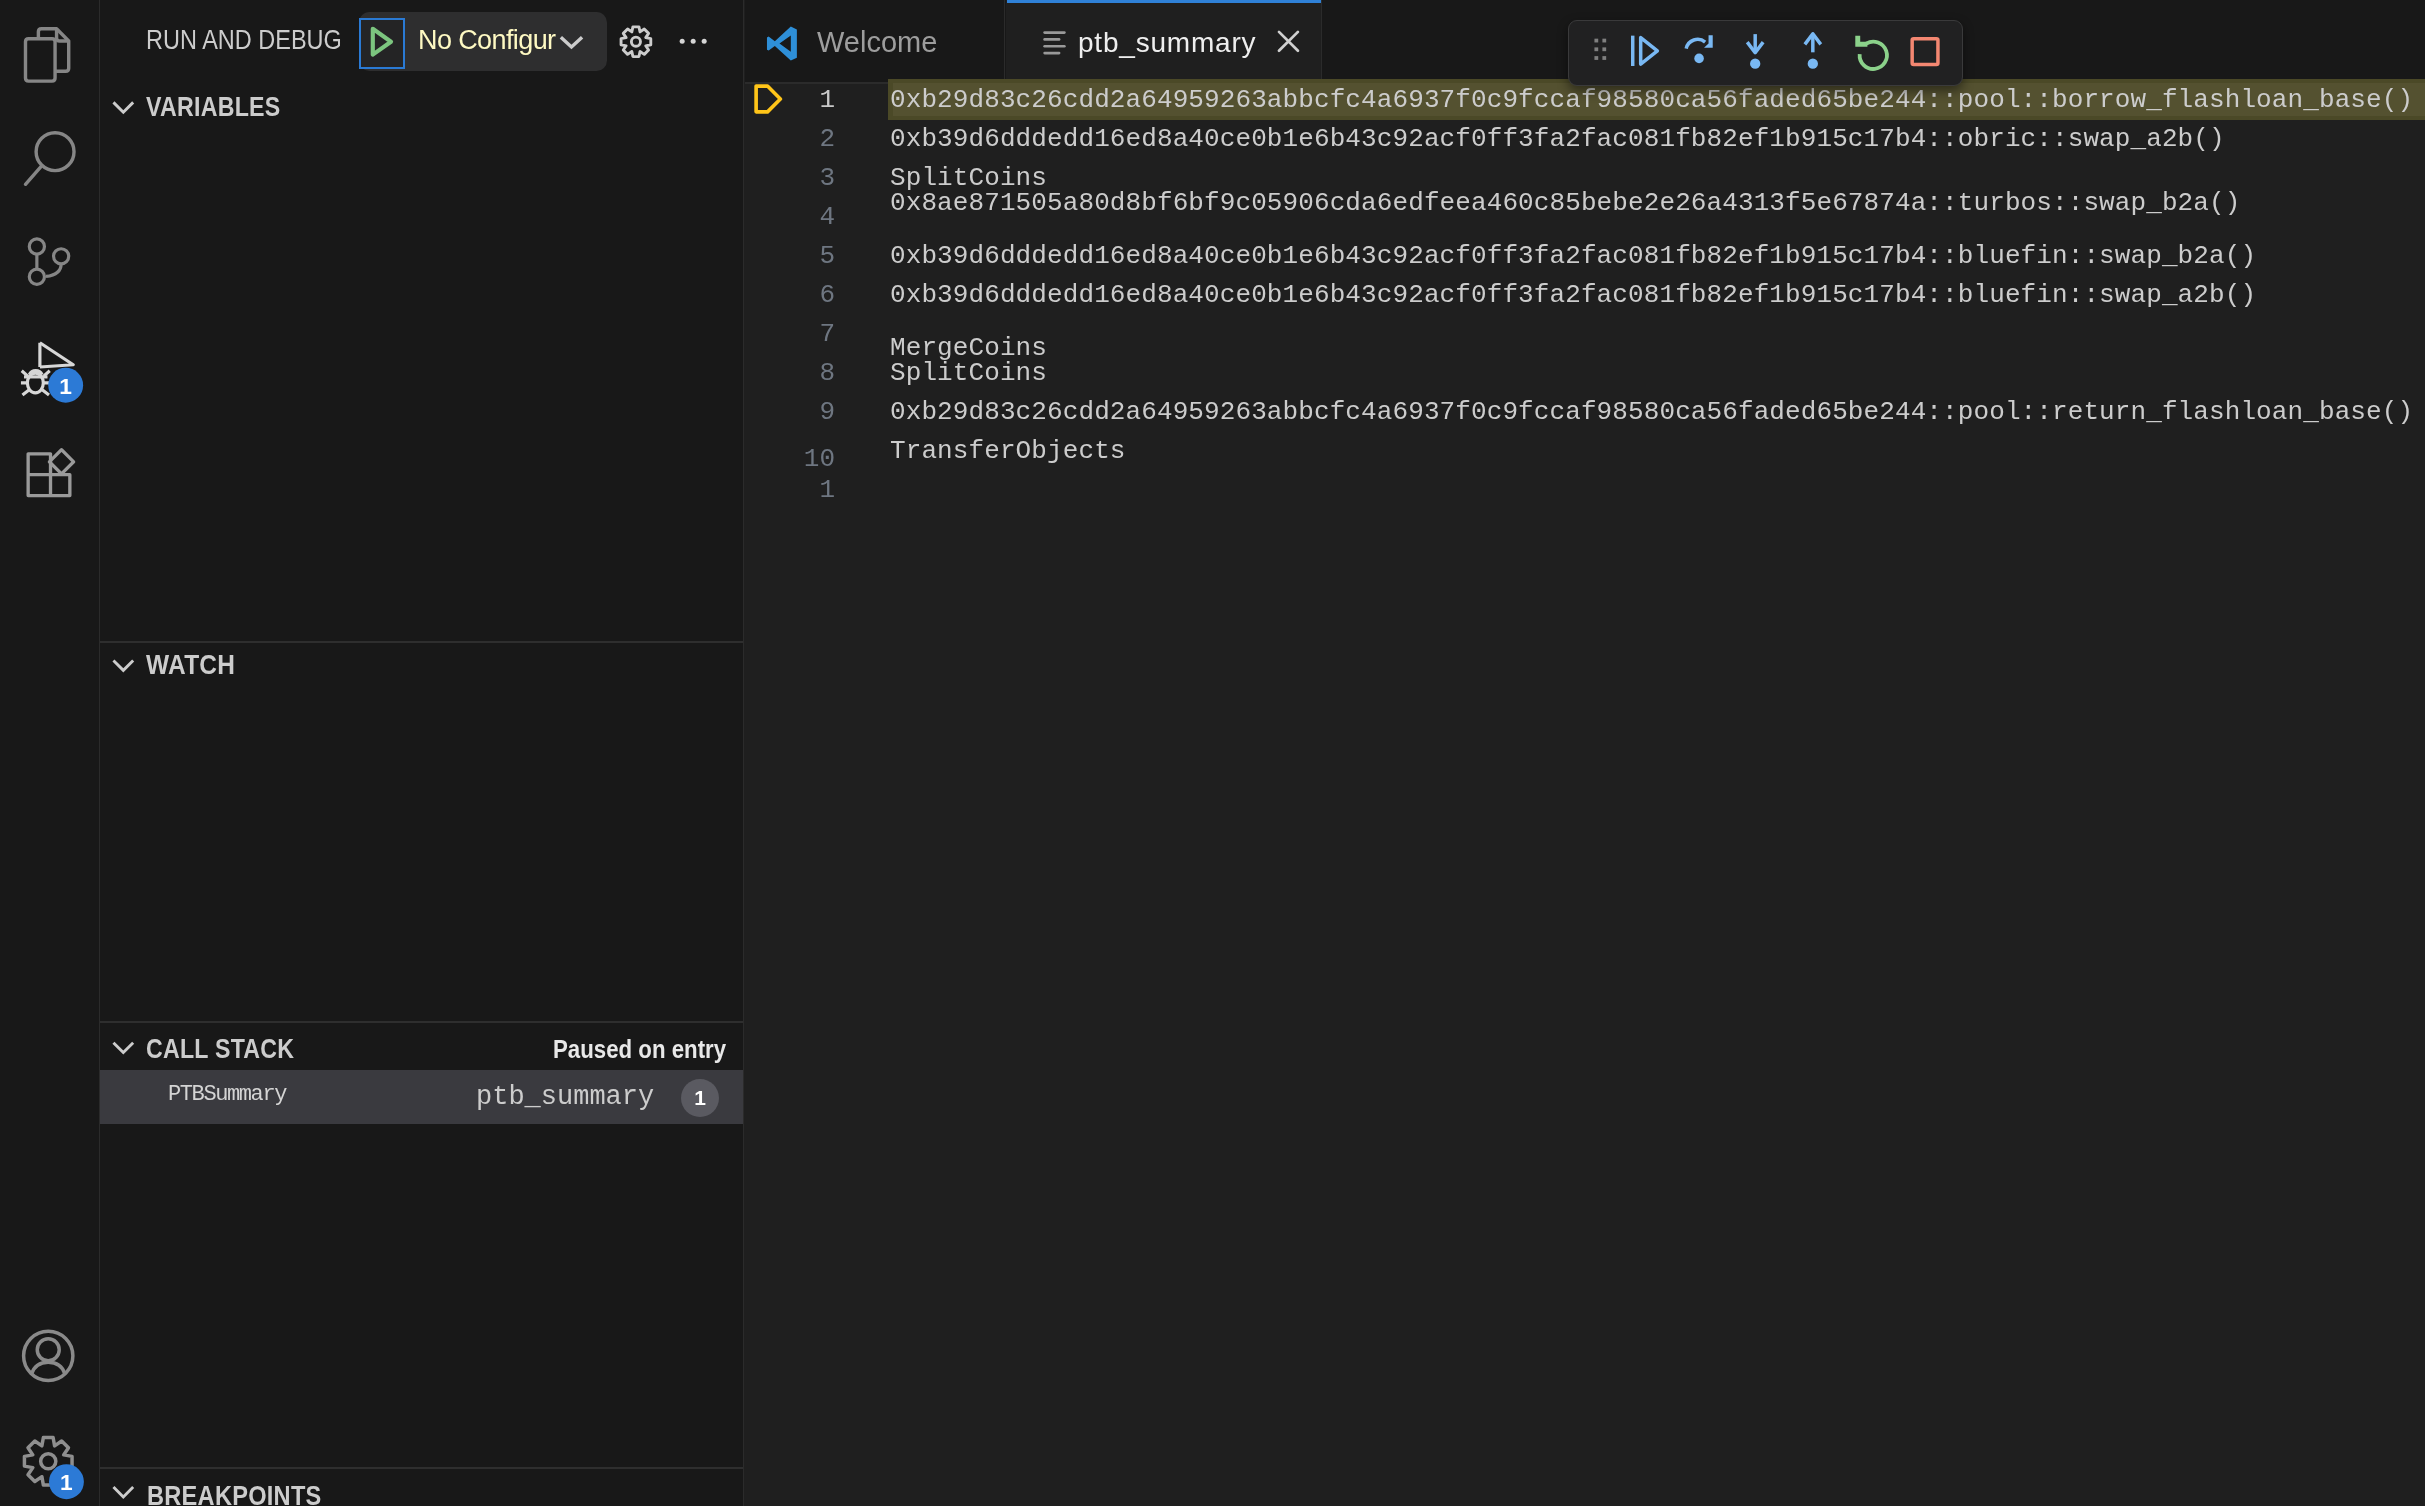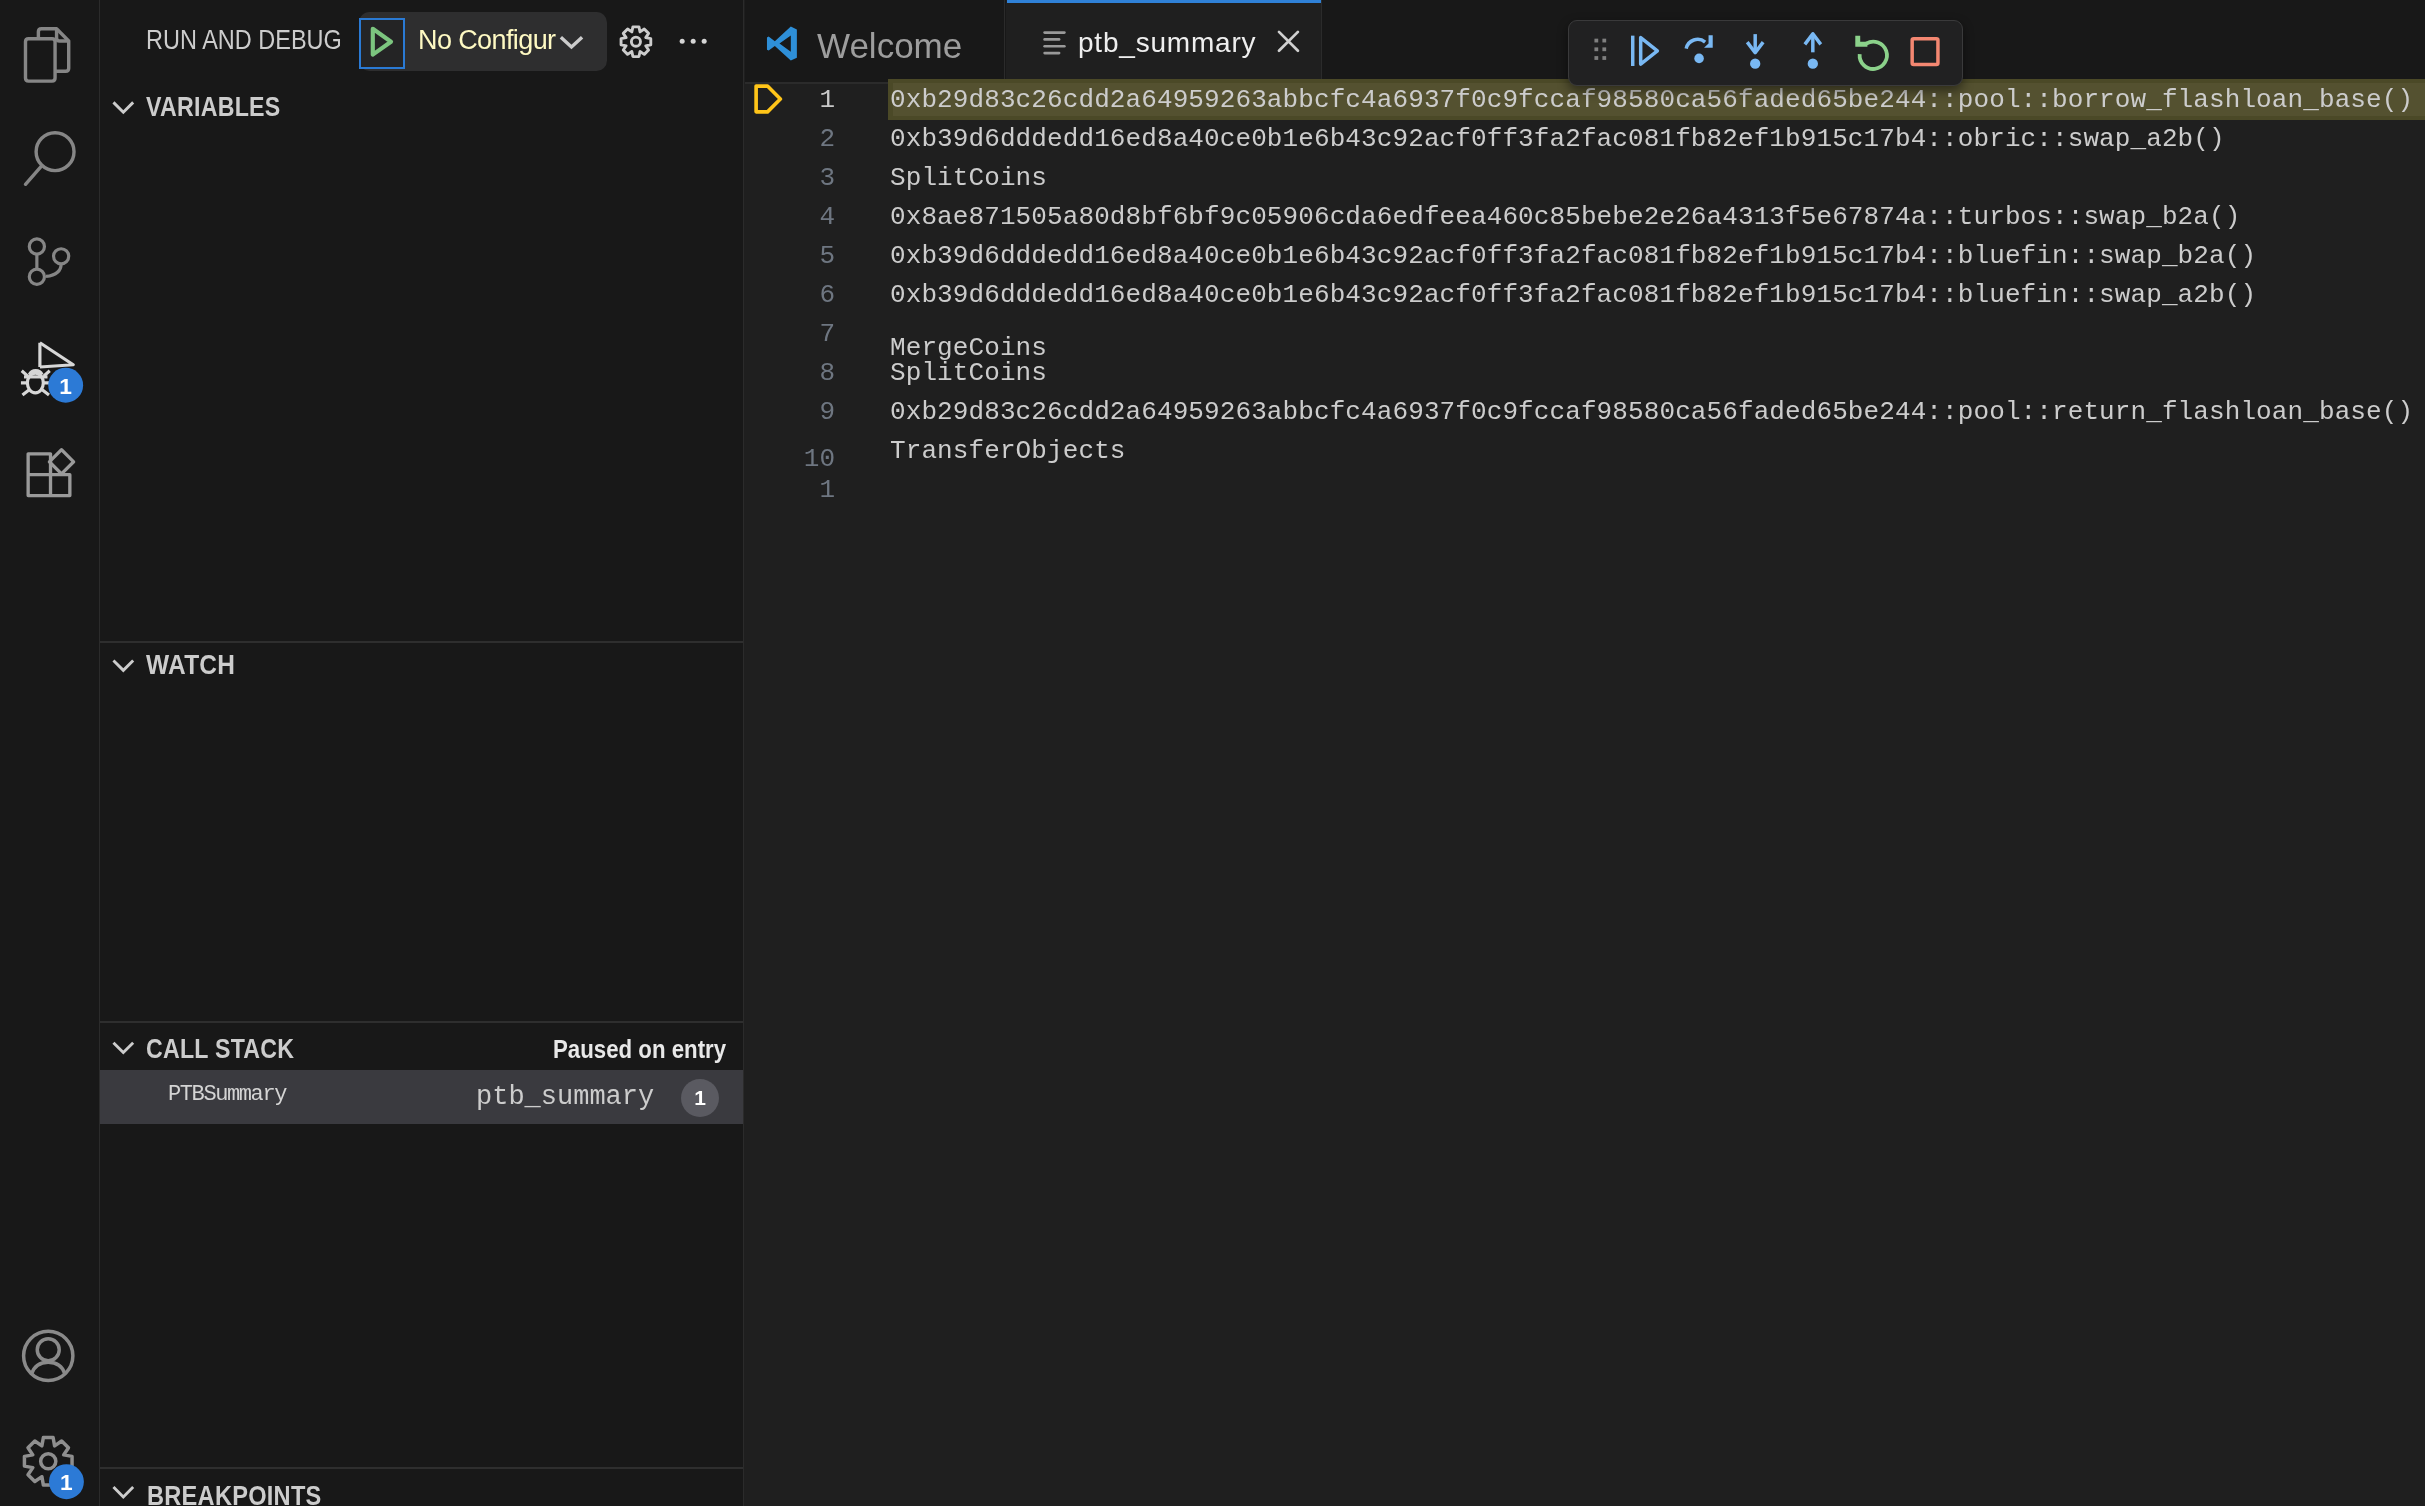--- a/index.html
+++ b/index.html
@@ -37,21 +37,21 @@
 <div class="abs" style="left:476px;top:1082px;font-family:'Liberation Mono',monospace;font-size:27px;color:#cccccc;white-space:nowrap;">ptb_summary</div>
 <div class="abs" style="left:681px;top:1079px;width:38px;height:38px;border-radius:19px;background:#5a5a61;color:#ffffff;font-size:21px;font-weight:bold;text-align:center;line-height:38px;">1</div>
 
 <div class="abs divider" style="top:1467px;"></div>
 <div class="abs sechead" style="top:1480px;left:147px;transform:scaleX(0.843);">BREAKPOINTS</div>
 
 <div class="abs" style="left:745px;top:0;width:1681px;height:82px;background:#181818;"></div>
 <div class="abs" style="left:745px;top:82px;width:1681px;height:1.5px;background:#2b2b2b;"></div>
 
 <div class="abs" style="left:745px;top:0;width:259px;height:82px;background:#181818;border-right:1.5px solid #2b2b2b;"></div>
-<div class="abs" style="left:817px;top:26px;font-size:35px;color:#9d9d9d;">Welcome</div>
+<div class="abs" style="left:817px;top:26px;font-size:29px;color:#9d9d9d;">Welcome</div>
 
 <div class="abs" style="left:1006px;top:0;width:315px;height:83px;background:#1f1f1f;border-right:1.5px solid #2b2b2b;"></div>
 <div class="abs" style="left:1007px;top:0px;width:314px;height:3px;background:#2f81d7;"></div>
 <div class="abs" style="left:1078px;top:26.5px;font-size:28px;color:#eeeeee;letter-spacing:0.8px;">ptb_summary</div>
 
 <div class="abs" style="left:888px;top:79px;width:1537px;height:41px;background:#4b4927;"></div>
 <div class="abs" style="left:893px;top:83px;width:1533px;height:33px;background:#545130;"></div>
 
 <div class="abs ln" style="top:81px;color:#c8c8c8;">1</div>
 <div class="abs ln" style="top:120px;">2</div>
@@ -61,21 +61,21 @@
 <div class="abs ln" style="top:276px;">6</div>
 <div class="abs ln" style="top:315px;">7</div>
 <div class="abs ln" style="top:354px;">8</div>
 <div class="abs ln" style="top:393px;">9</div>
 <div class="abs ln" style="top:440px;">10</div>
 <div class="abs ln" style="top:471px;">1</div>
 
 <div class="abs code" style="top:81px;">0xb29d83c26cdd2a64959263abbcfc4a6937f0c9fccaf98580ca56faded65be244::pool::borrow_flashloan_base()</div>
 <div class="abs code" style="top:120px;">0xb39d6dddedd16ed8a40ce0b1e6b43c92acf0ff3fa2fac081fb82ef1b915c17b4::obric::swap_a2b()</div>
 <div class="abs code" style="top:159px;">SplitCoins</div>
-<div class="abs code" style="top:198px;">0x8ae871505a80d8bf6bf9c05906cda6edfeea460c85bebe2e26a4313f5e67874a::turbos::swap_b2a()</div>
+<div class="abs code" style="top:184px;">0x8ae871505a80d8bf6bf9c05906cda6edfeea460c85bebe2e26a4313f5e67874a::turbos::swap_b2a()</div>
 <div class="abs code" style="top:237px;">0xb39d6dddedd16ed8a40ce0b1e6b43c92acf0ff3fa2fac081fb82ef1b915c17b4::bluefin::swap_b2a()</div>
 <div class="abs code" style="top:276px;">0xb39d6dddedd16ed8a40ce0b1e6b43c92acf0ff3fa2fac081fb82ef1b915c17b4::bluefin::swap_a2b()</div>
 <div class="abs code" style="top:329px;font-family:Liberation Mono, monospace;">MergeCoins</div>
 <div class="abs code" style="top:354px;">SplitCoins</div>
 <div class="abs code" style="top:393px;">0xb29d83c26cdd2a64959263abbcfc4a6937f0c9fccaf98580ca56faded65be244::pool::return_flashloan_base()</div>
 <div class="abs code" style="top:432px;">TransferObjects</div>
 
 <div class="abs" style="left:1568px;top:20px;width:393px;height:64px;background:#212122;border:1.5px solid #3a3a3b;border-radius:9px;box-shadow:0 4.6px 10.6px rgba(0,0,0,0.45);"></div>
 
 <svg class="abs" style="left:0;top:0;" width="2426" height="1506" viewBox="0 0 3198 1986" fill="none">

